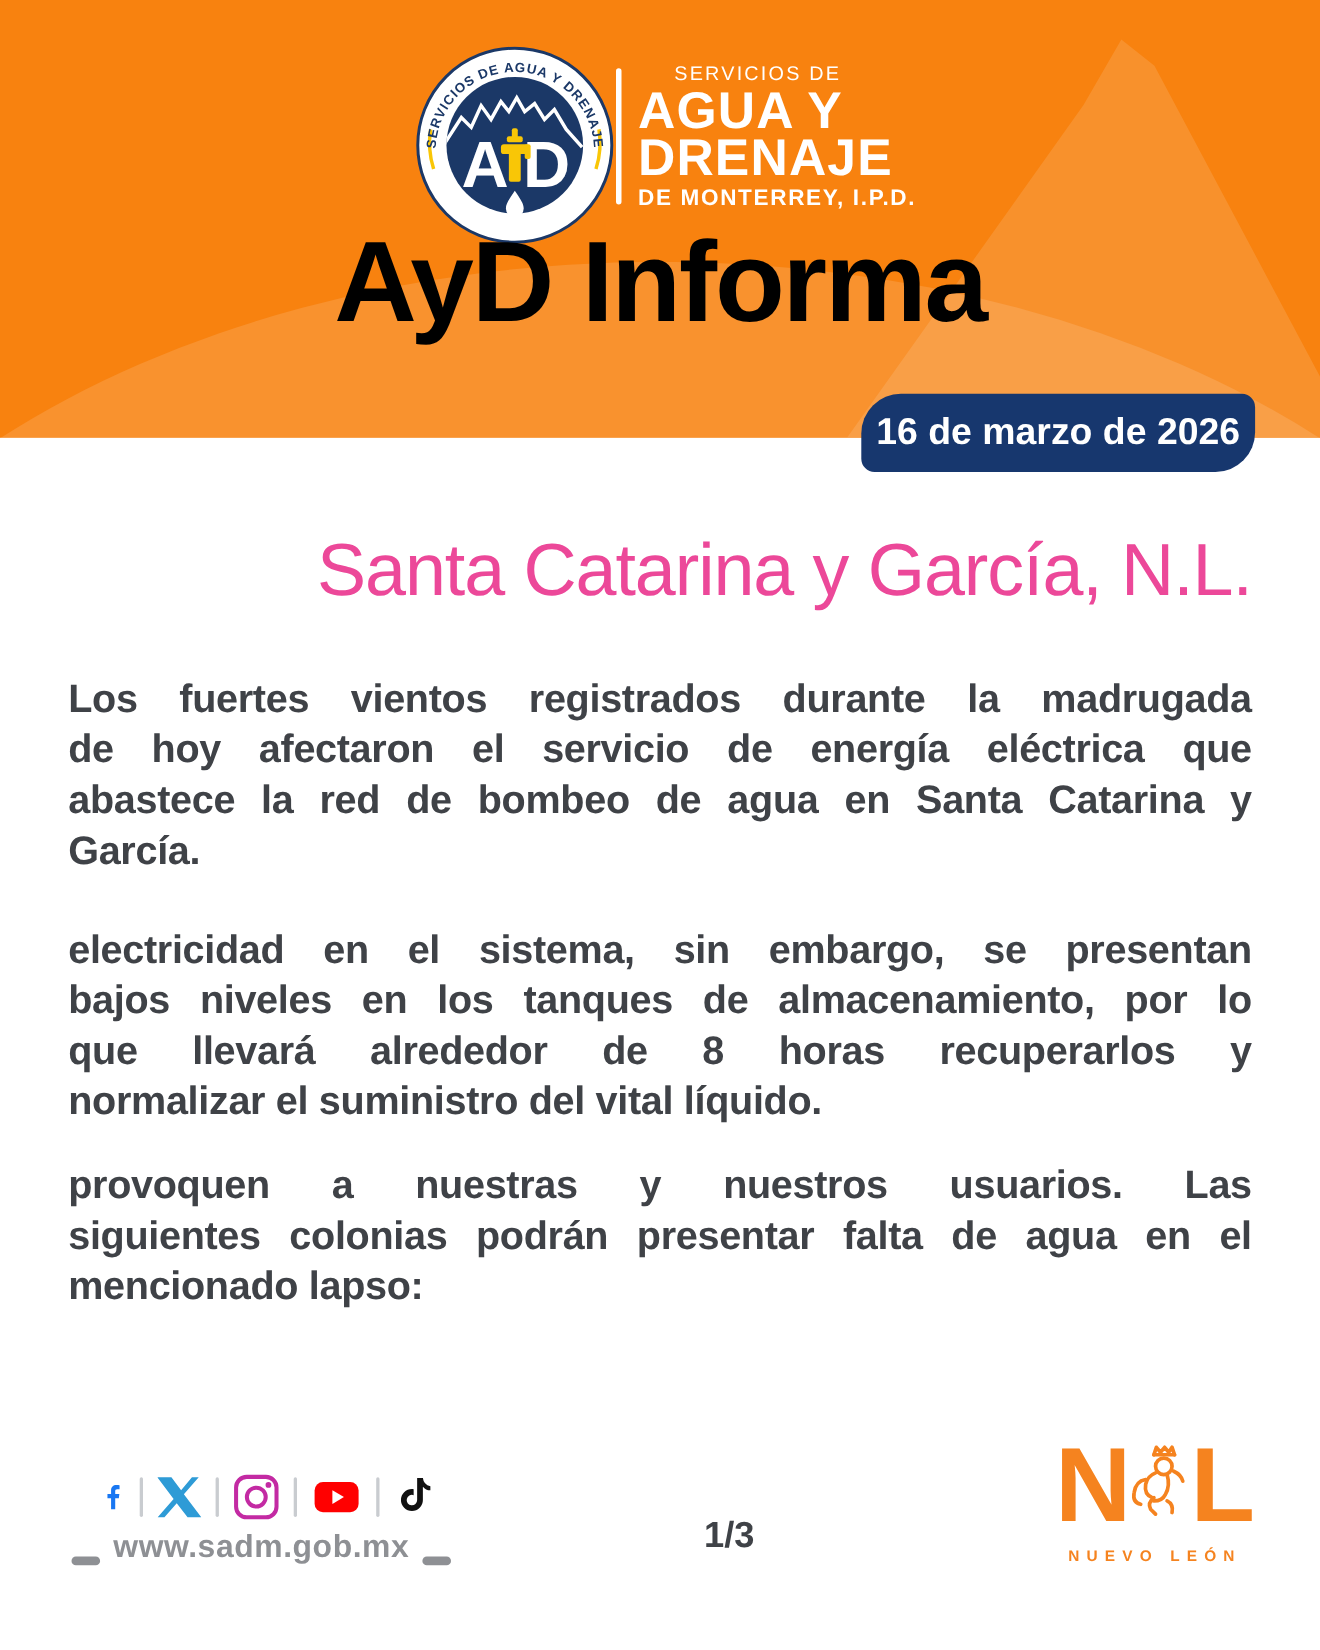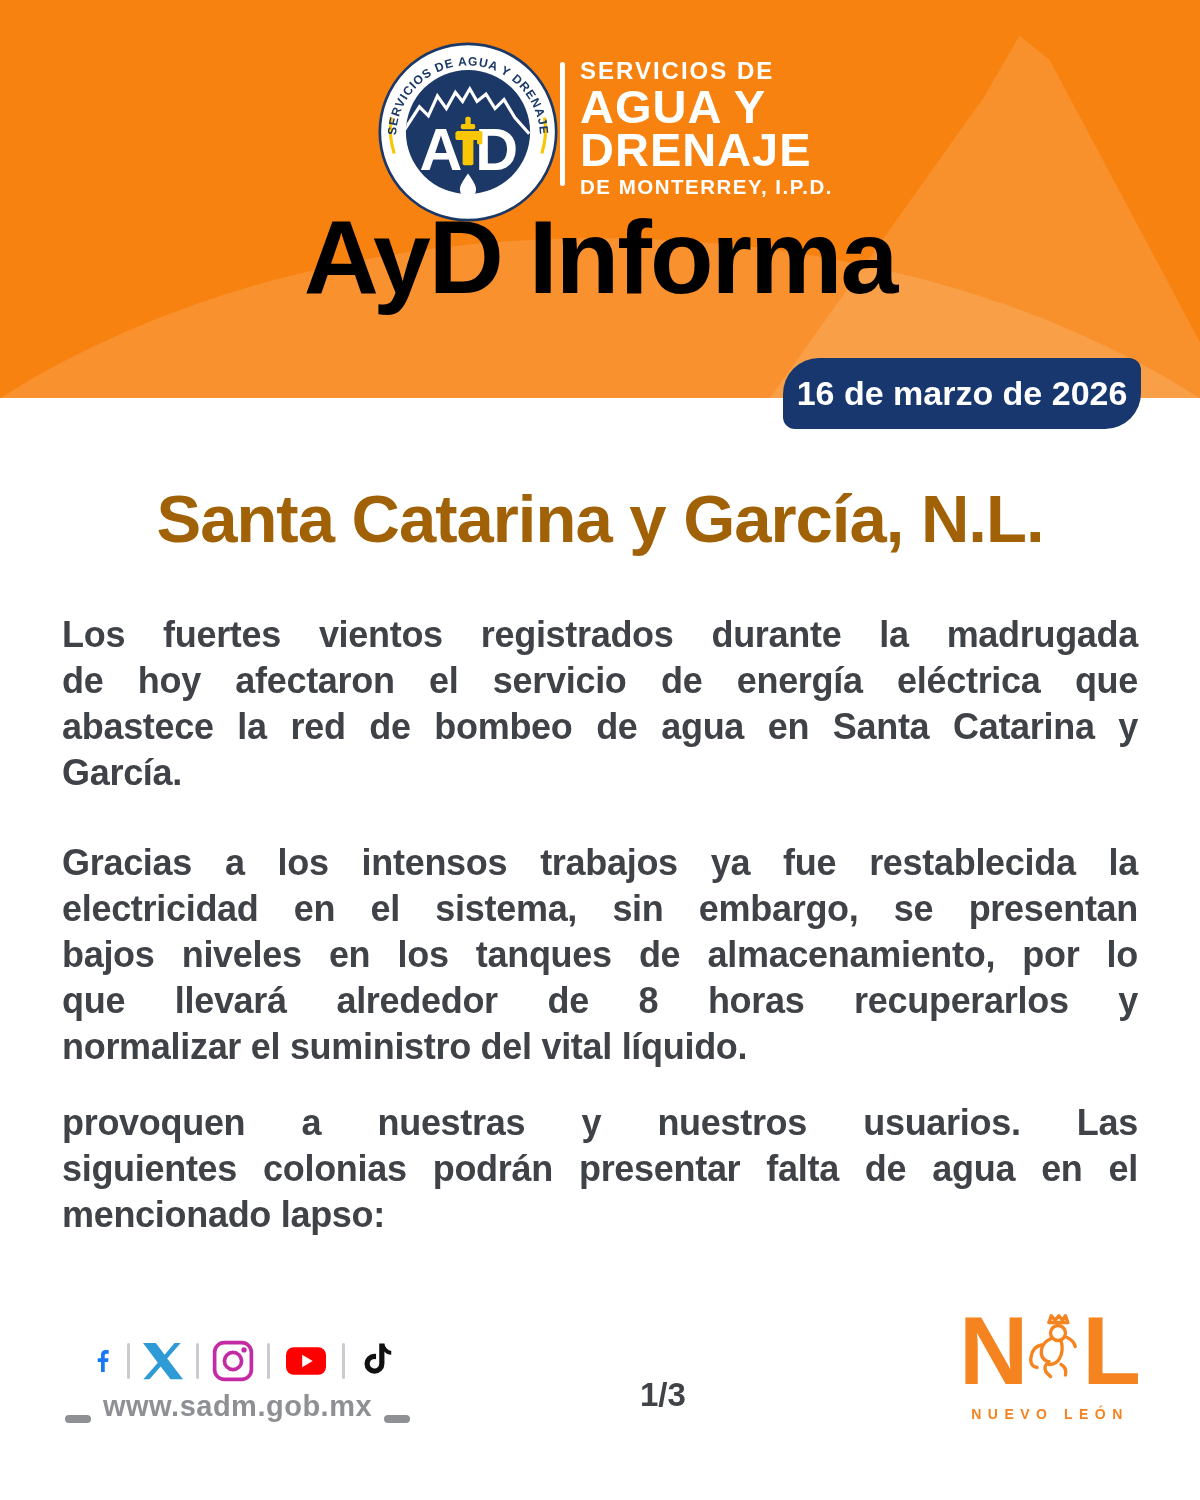--- a/index.html
+++ b/index.html
@@ -8,31 +8,31 @@
   
   .header{position:absolute;left:0;top:0;width:1200px;height:398px;background:#F8820F;overflow:hidden;}
   .deco-curve{position:absolute;left:-250px;top:238px;width:1700px;height:1100px;border-radius:50%;
         background:rgba(255,255,255,0.13);}
   .deco-peak{position:absolute;right:0;top:0;width:430px;height:398px;background:rgba(255,255,255,0.12);
         clip-path:polygon(0% 100%,50% 24%,58% 9%,65% 15%,100% 86%,100% 100%);}
   .brand-row{position:absolute;left:0;top:0;width:1200px;height:230px;}
   .circle-logo{position:absolute;left:378px;top:42px;width:180px;height:180px;}
   .brand-divider{position:absolute;left:560px;top:62px;width:5px;height:124px;background:#ffffff;border-radius:3px;}
   .wordmark{position:absolute;left:580px;top:57px;color:#ffffff;}
-  .wm-small{font-size:24px;font-weight:bold;letter-spacing:2px;}
+  .wm-small{font-size:18px;font-weight:normal;letter-spacing:2px;margin-left:33px;}
   .wm-big{font-size:47px;font-weight:800;letter-spacing:1px;line-height:43px;}
   .wm-small2{font-size:20.5px;font-weight:bold;letter-spacing:1.5px;margin-top:4px;}
   .header-title{position:absolute;left:0;top:198px;width:1200px;text-align:center;color:#000000;
         font-size:104px;font-weight:800;letter-spacing:-2px;}
   .date-badge{position:absolute;left:783px;top:358px;width:358px;height:71px;background:#17376E;
         border-radius:36px 12px 36px 12px;display:flex;align-items:center;justify-content:center;
         color:#ffffff;font-size:34px;font-weight:bold;z-index:5;}
   
   .main{position:absolute;left:62px;top:398px;width:1076px;}
-  .heading{margin:78px 0 0 0;text-align:center;color:#a16207;font-size:67px;font-weight:700;
+  .heading{margin:78px 0 0 0;text-align:right;color:#ec4899;font-size:67px;font-weight:400;
         letter-spacing:-1px;line-height:86px;white-space:nowrap;}
   .para{margin-top:50px;color:#3F4247;font-size:36px;font-weight:bold;letter-spacing:-0.3px;}
   .para + .para{margin-top:44px;}
   .para.tight{margin-top:30px;}
   .pline{line-height:46px;}
   .jl{text-align:justify;text-align-last:justify;}
   .ll{text-align:left;}
   
   .social-row{position:absolute;left:92px;top:1340px;display:flex;align-items:center;gap:13px;}
   .social-row svg{display:block;}
@@ -109,21 +109,20 @@
     <div class="heading">Santa Catarina y García, N.L.</div>
 
     <div class="para">
       <div class="pline jl">Los fuertes vientos registrados durante la madrugada</div>
       <div class="pline jl">de hoy afectaron el servicio de energía eléctrica que</div>
       <div class="pline jl">abastece la red de bombeo de agua en Santa Catarina y</div>
       <div class="pline ll">García.</div>
     </div>
 
     <div class="para">
-      <div class="pline jl">Gracias a los intensos trabajos ya fue restablecida la</div>
       <div class="pline jl">electricidad en el sistema, sin embargo, se presentan</div>
       <div class="pline jl">bajos niveles en los tanques de almacenamiento, por lo</div>
       <div class="pline jl">que llevará alrededor de 8 horas recuperarlos y</div>
       <div class="pline ll">normalizar el suministro del vital líquido.</div>
     </div>
 
     <div class="para tight">
       <div class="pline jl">provoquen a nuestras y nuestros usuarios. Las</div>
       <div class="pline jl">siguientes colonias podrán presentar falta de agua en el</div>
       <div class="pline ll">mencionado lapso:</div>

